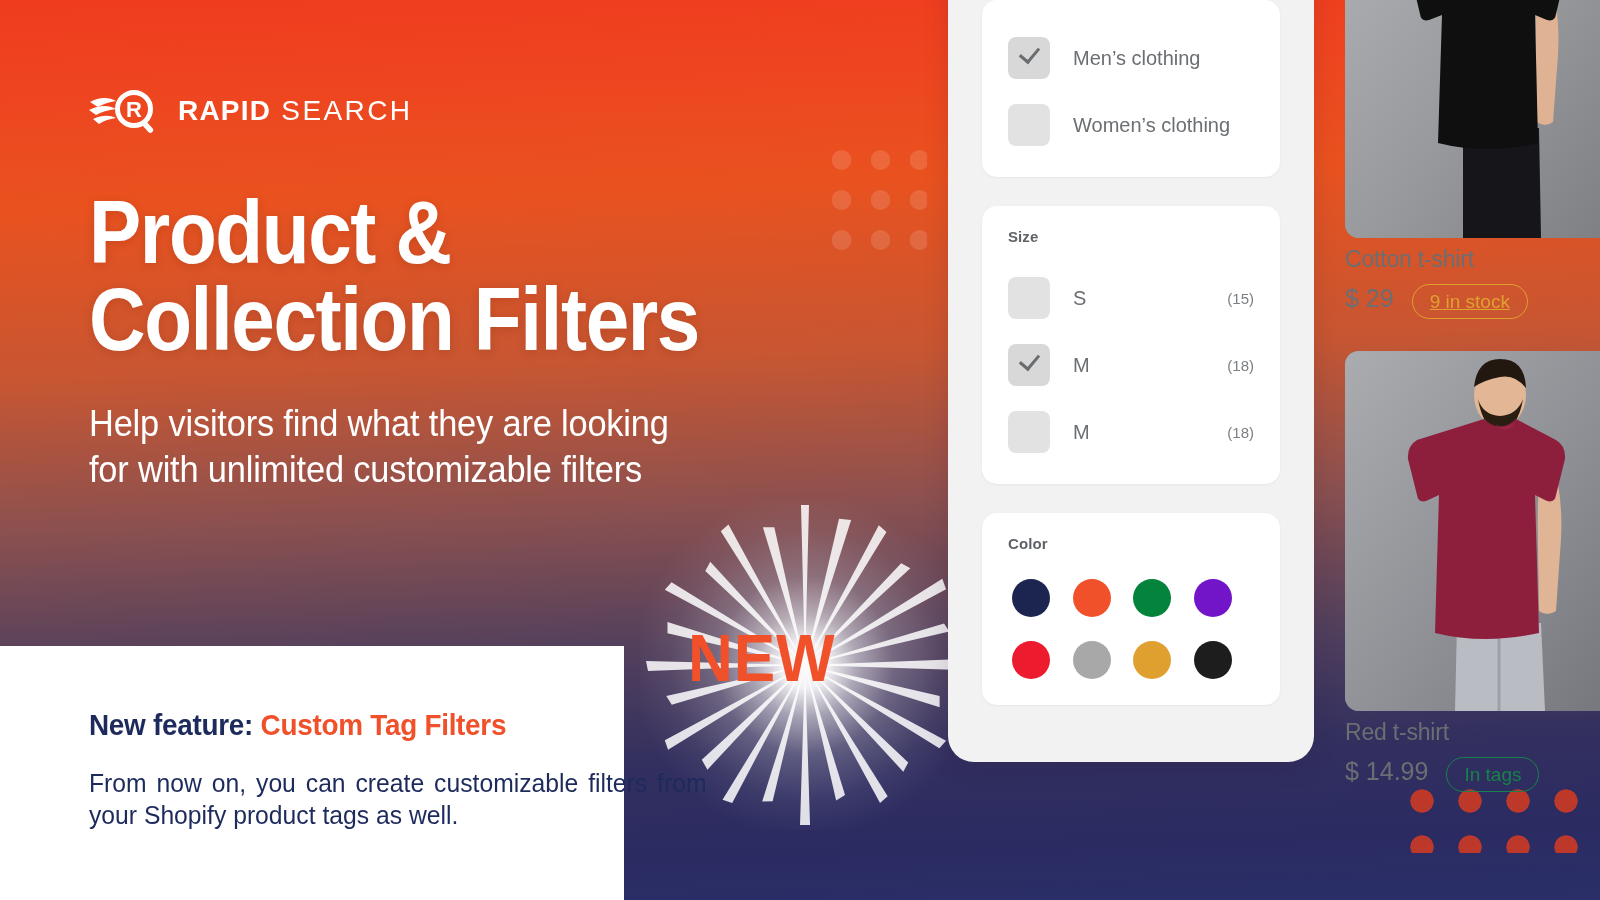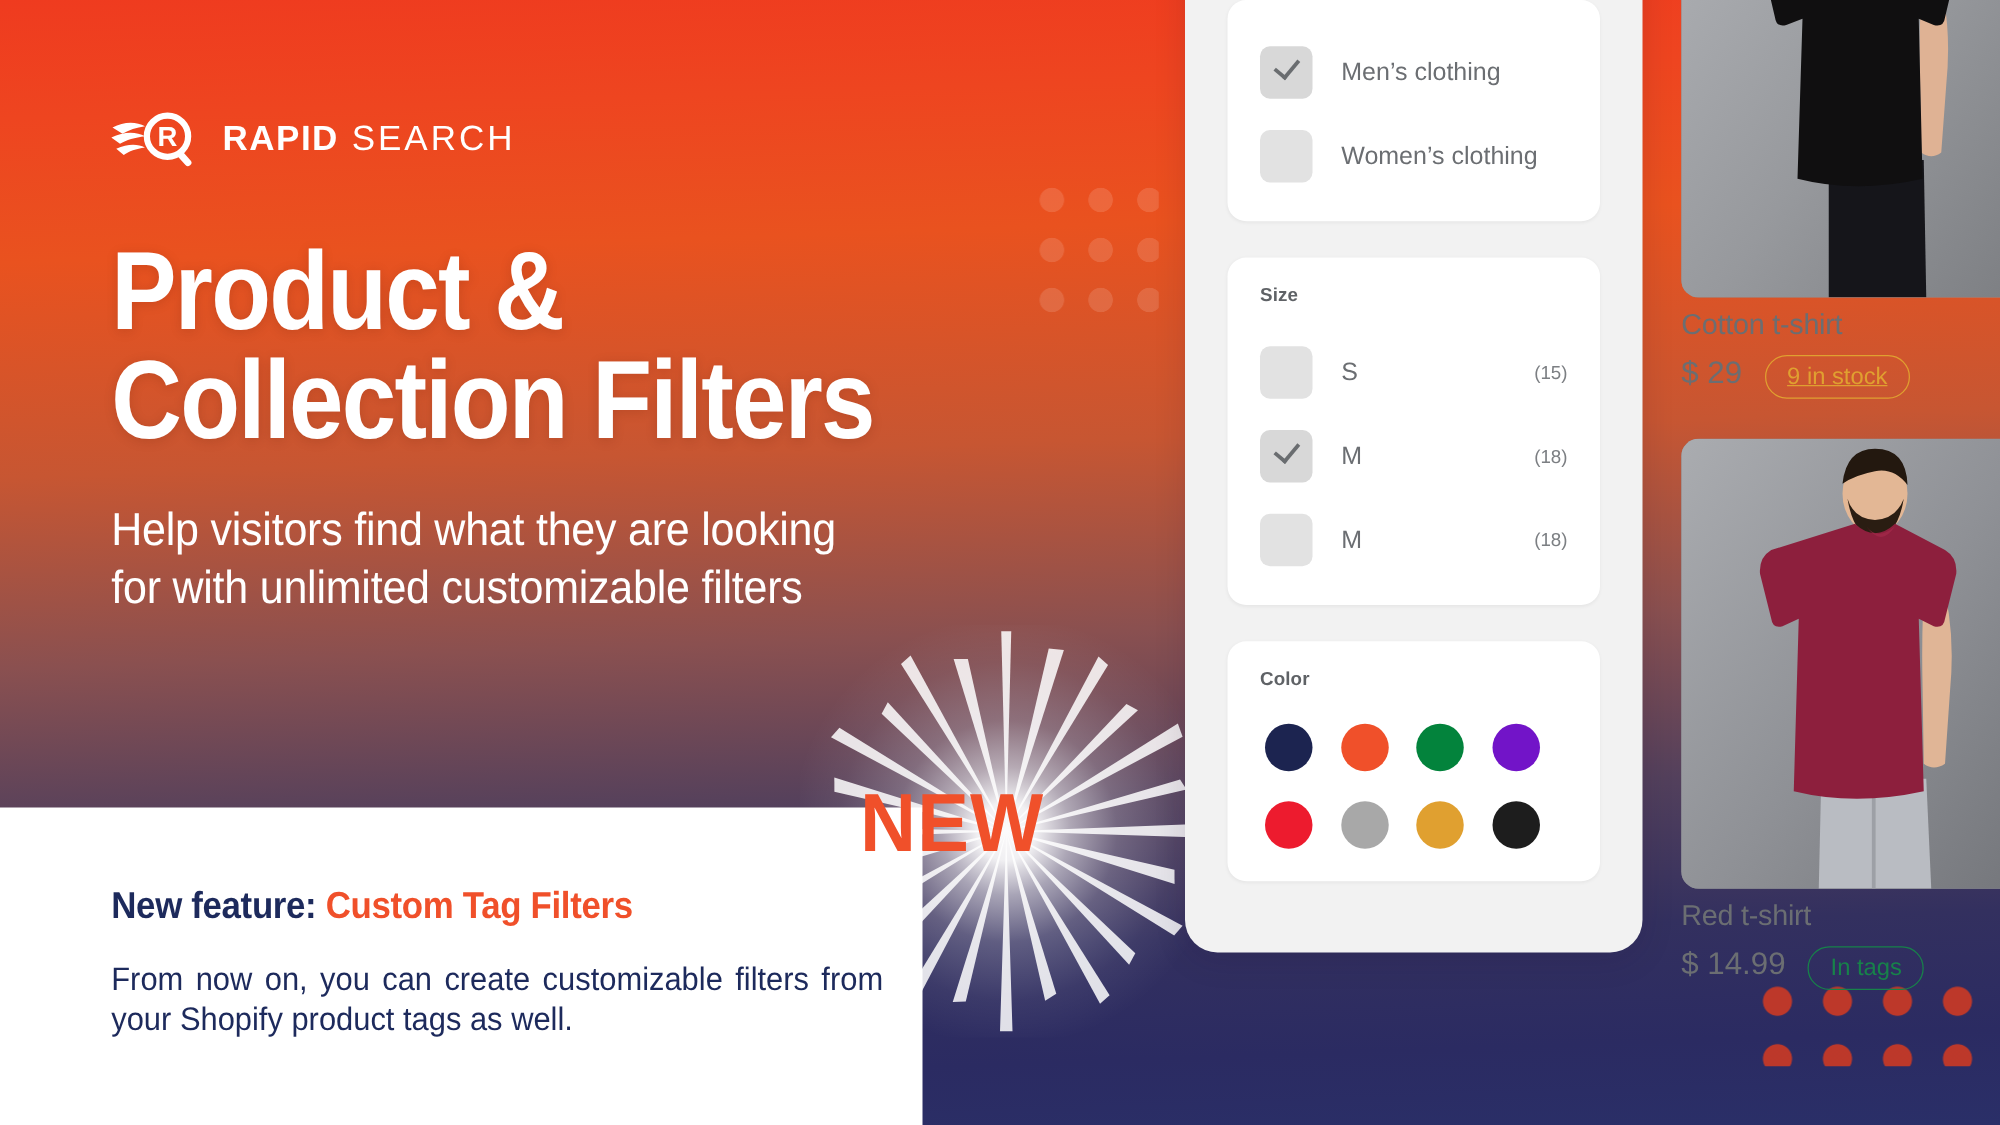--- a/index.html
+++ b/index.html
@@ -124,21 +124,21 @@
     color: #f0502a;
     transform: scaleX(0.94);
     transform-origin: left top;
     z-index: 6;
   }
 
   
   #bottom-panel {
     position: absolute;
     left: 0; top: 646px;
-    width: 738px; height: 254px;
+    width: 624px; height: 254px;
     background: #ffffff;
     padding: 62px 70px 0 89px;
     z-index: 5;
   }
   #feature-line {
     font-size: 30px;
     font-weight: 700;
     letter-spacing: -0.3px;
     transform: scaleX(0.93);
     transform-origin: left top;

